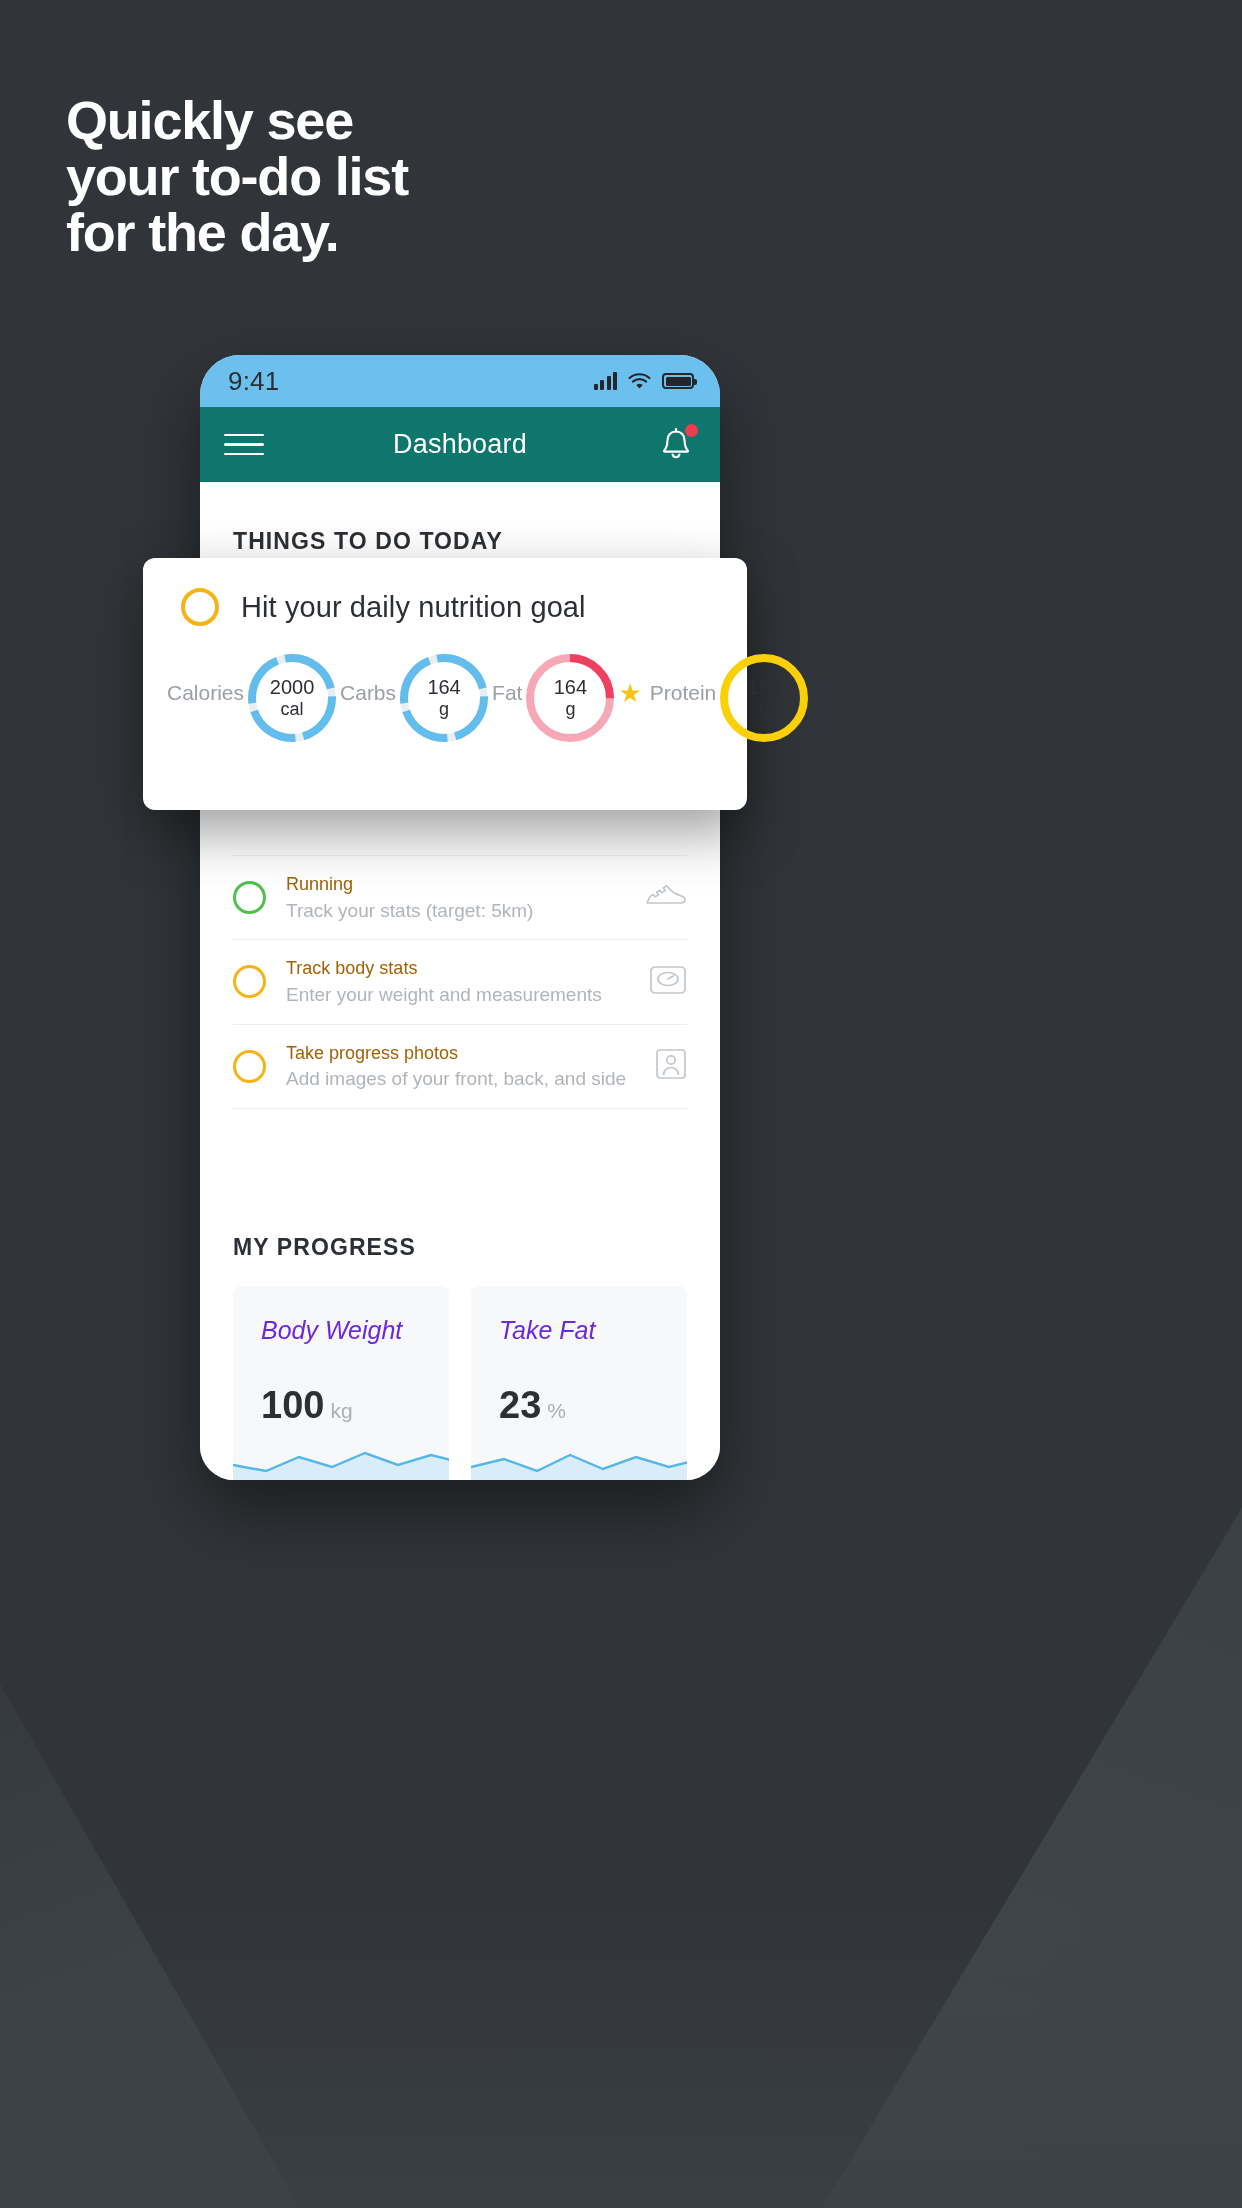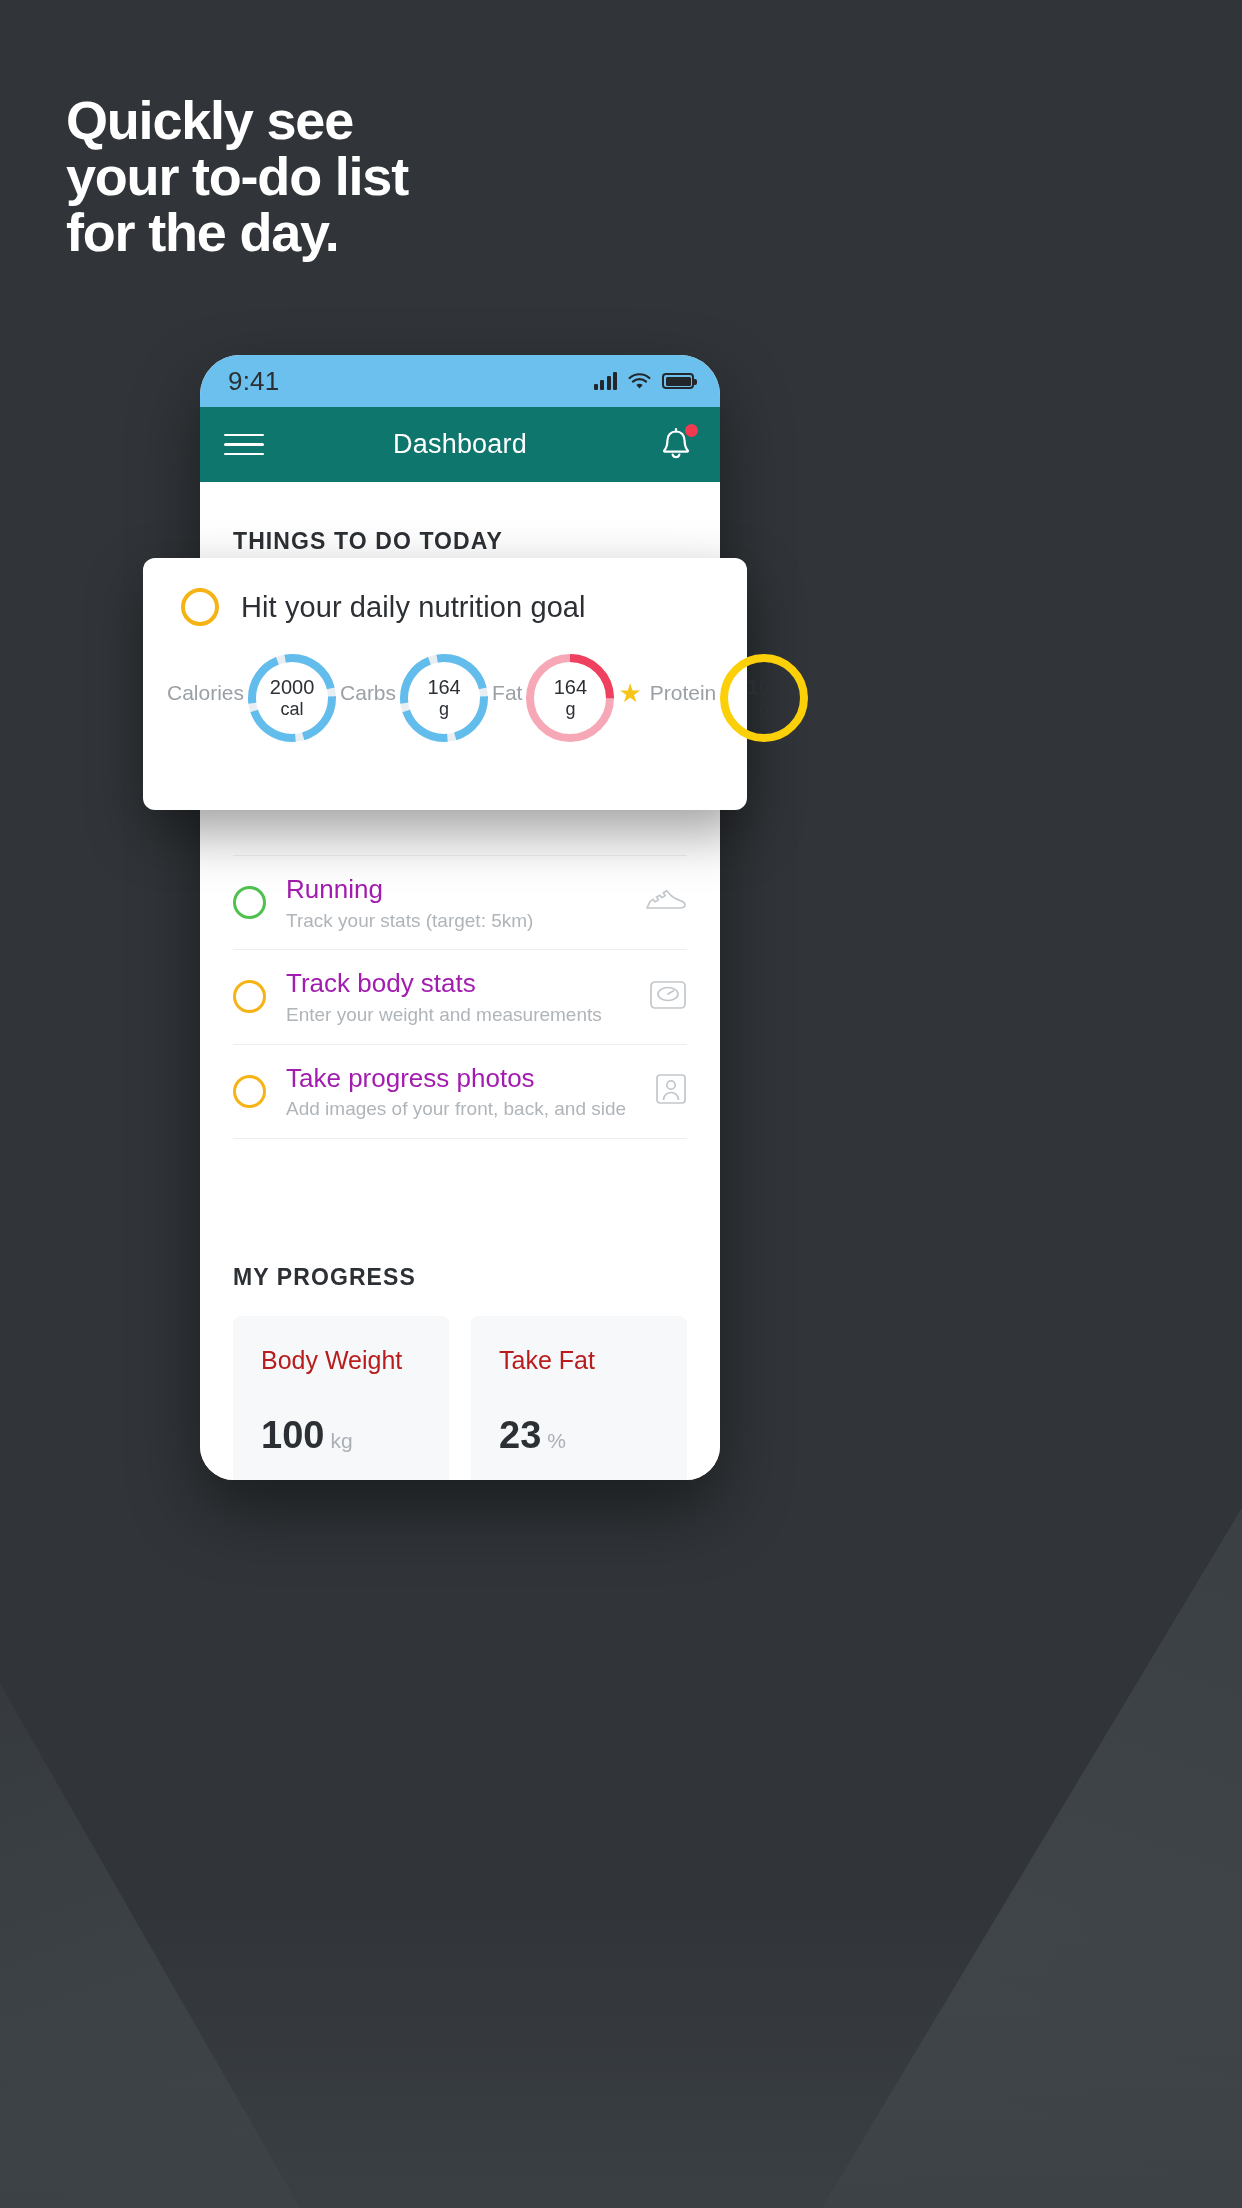--- a/index.html
+++ b/index.html
@@ -118,35 +118,35 @@
     padding: 17px 0 17px 0;
     border-bottom: 1.5px solid #eceef0;
   }
   .task:first-child { border-top: 1.5px solid #eceef0; }
   .ring-check {
     width: 33px; height: 33px; border-radius: 50%;
     border: 3.5px solid #f5b316; flex: 0 0 33px;
   }
   .ring-check.green { border-color: #4fc14f; }
   .task-texts { flex: 1 1 auto; min-width: 0; }
-  .task-title { font-size: 26px; color: #a21caf; line-height: 1.25; }
+  .task-title { font-size: 18px; color: #a16207; line-height: 1.25; }
   .task-sub { font-size: 19px; color: #b0b5ba; margin-top: 3px; line-height: 1.25; }
   .task-icon { flex: 0 0 auto; color: #c2c7cc; }
 
   
   .progress-wrap { padding: 0 33px; margin-top: 125px; }
   .progress-label {
     color: #2c3034; font-size: 23px; font-weight: bold; letter-spacing: 1.1px;
   }
   .cards { display: flex; gap: 22px; margin-top: 25px; }
   .pcard {
     flex: 1 1 0; height: 213px; background: #f6f8fa; border-radius: 8px;
     position: relative; overflow: hidden;
   }
-  .pcard-title { font-size: 25px; color: #b91c1c; padding: 30px 0 0 28px; }
+  .pcard-title { font-size: 25px; color: #6d28d9; padding: 30px 0 0 28px; font-style: italic; }
   .pcard-value {
     position: absolute; left: 28px; bottom: 72px;
     font-size: 38px; font-weight: bold; color: #2c3034;
   }
   .pcard-unit { font-size: 21px; font-weight: normal; color: #aab0b6; margin-left: 6px; }
   .spark { position: absolute; left: 0; right: 0; bottom: 0; height: 68px; }
 
   
   .popup {
     position: absolute; left: 143px; top: 558px;

